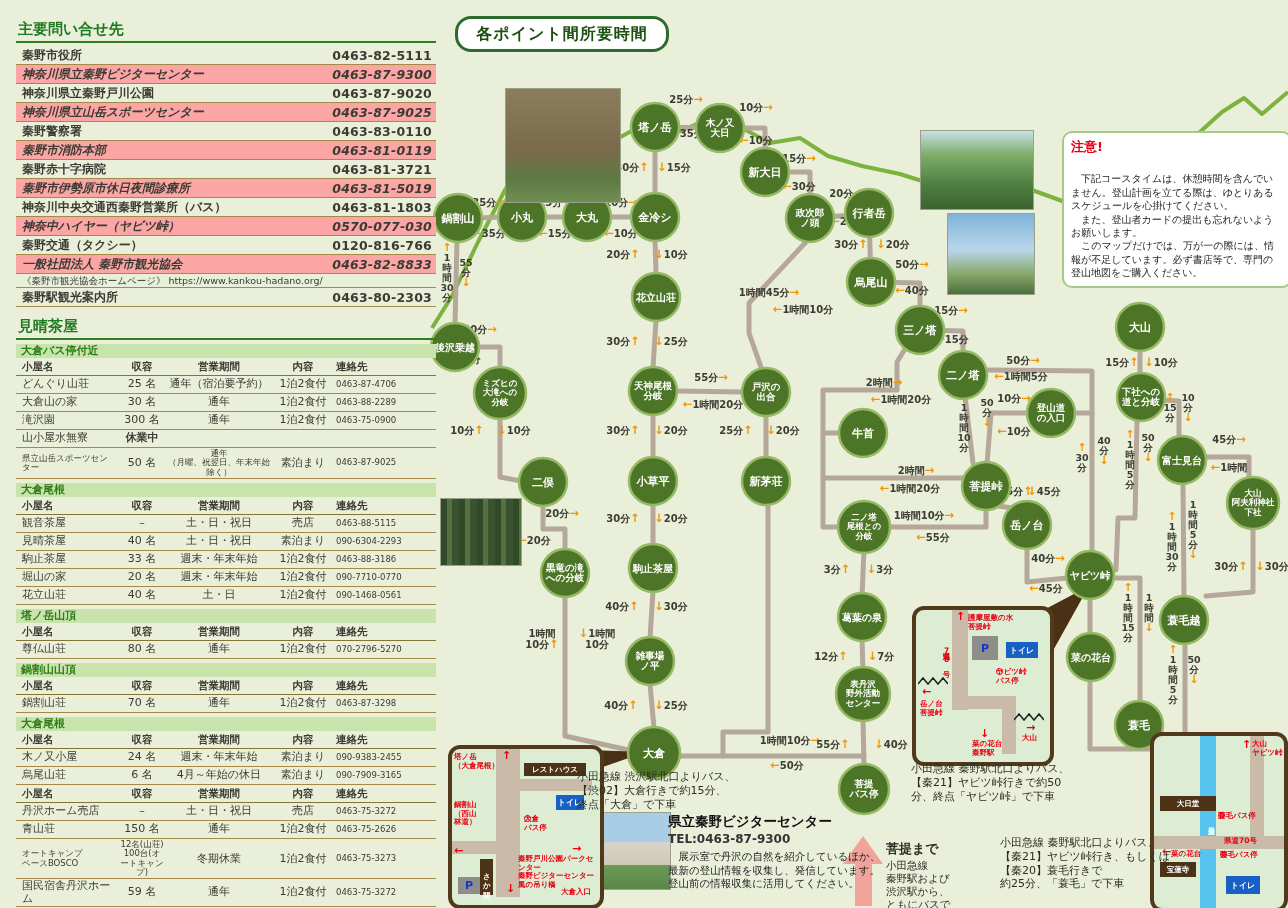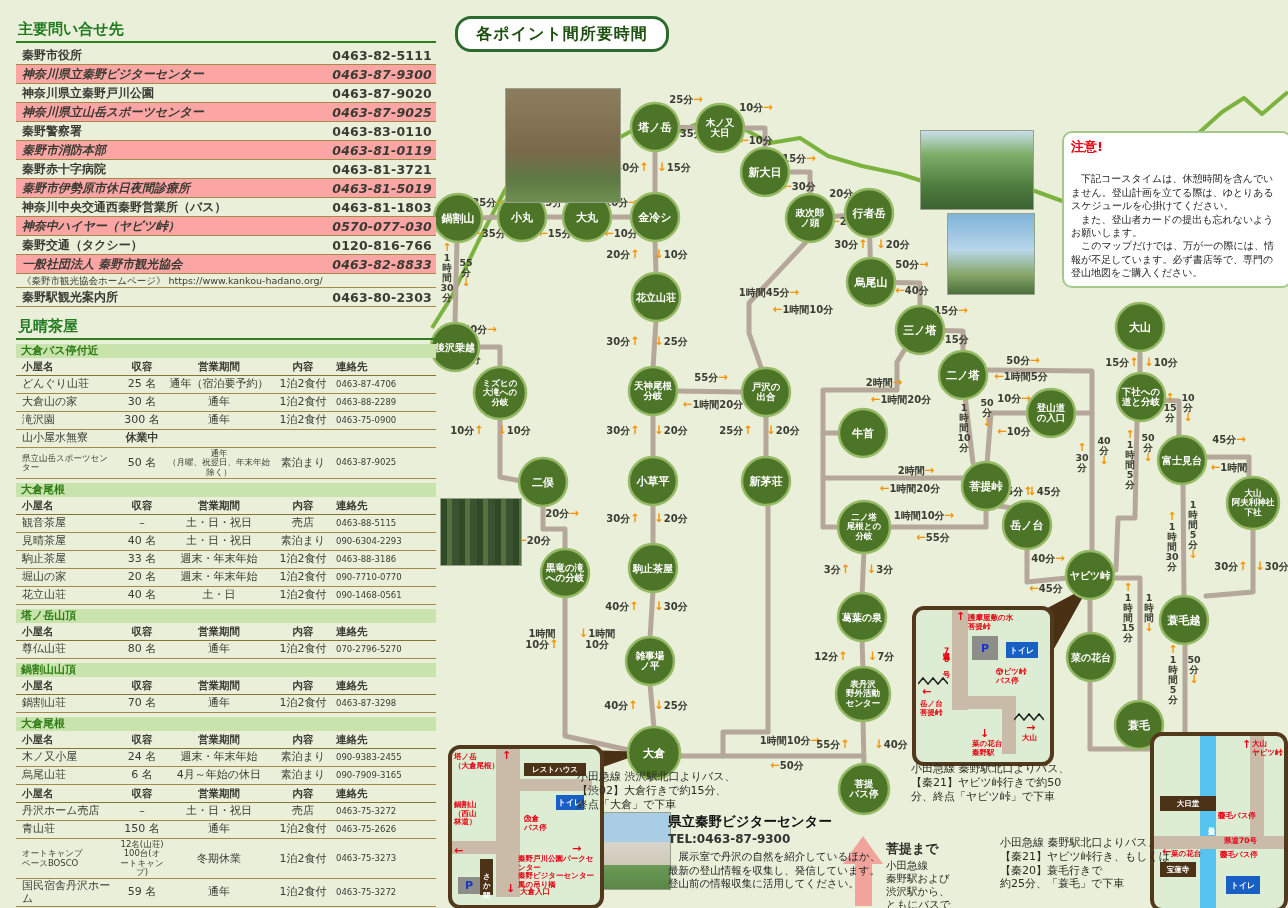--- a/index.html
+++ b/index.html
@@ -655,21 +655,21 @@
 （西山
 林道）</div>
         <div class="i-arrow" style="left: 2px; top: 96px;">←</div>
         <div class="i-box vert" style="left: 28px; top: 110px; width: 13px; height: 36px;">さか間</div>
         <div class="i-arrow" style="left: 120px; top: 94px;">→</div>
         <div class="i-red" style="left: 66px; top: 106px; width: 80px;">秦野戸川公園パークセンター
 秦野ビジターセンター
 風の吊り橋</div>
         <div class="i-p" style="left: 6px; top: 128px; width: 22px; height: 17px;">P</div>
         <div class="i-arrow" style="left: 54px; top: 134px;">↓</div>
-        <div class="i-red" style="left: 68px; top: 139px; width: 50px;">大倉入口</div>
+        <div class="i-red" style="left: 68px; top: 139px; width: 50px; padding-left: 41px;">大倉入口</div>
       </div>
       <div class="inset" style="left: 912px; top: 606px; width: 134px; height: 152px;">
         <div class="i-road" style="left: 36px; top: 0px; width: 16px; height: 100px;"></div>
         <div class="i-road" style="left: 36px; top: 86px; width: 64px; height: 13px;"></div>
         <div class="i-road" style="left: 86px; top: 86px; width: 14px; height: 58px;"></div>
         <div class="i-arrow" style="left: 40px; top: 1px;">↑</div>
         <div class="i-red" style="left: 52px; top: 4px; width: 76px;">護摩屋敷の水
 菩提峠</div>
         <div class="i-p" style="left: 56px; top: 26px; width: 26px; height: 24px;">P</div>
         <div class="i-blue" style="left: 90px; top: 32px; width: 32px; height: 16px;">トイレ</div>

